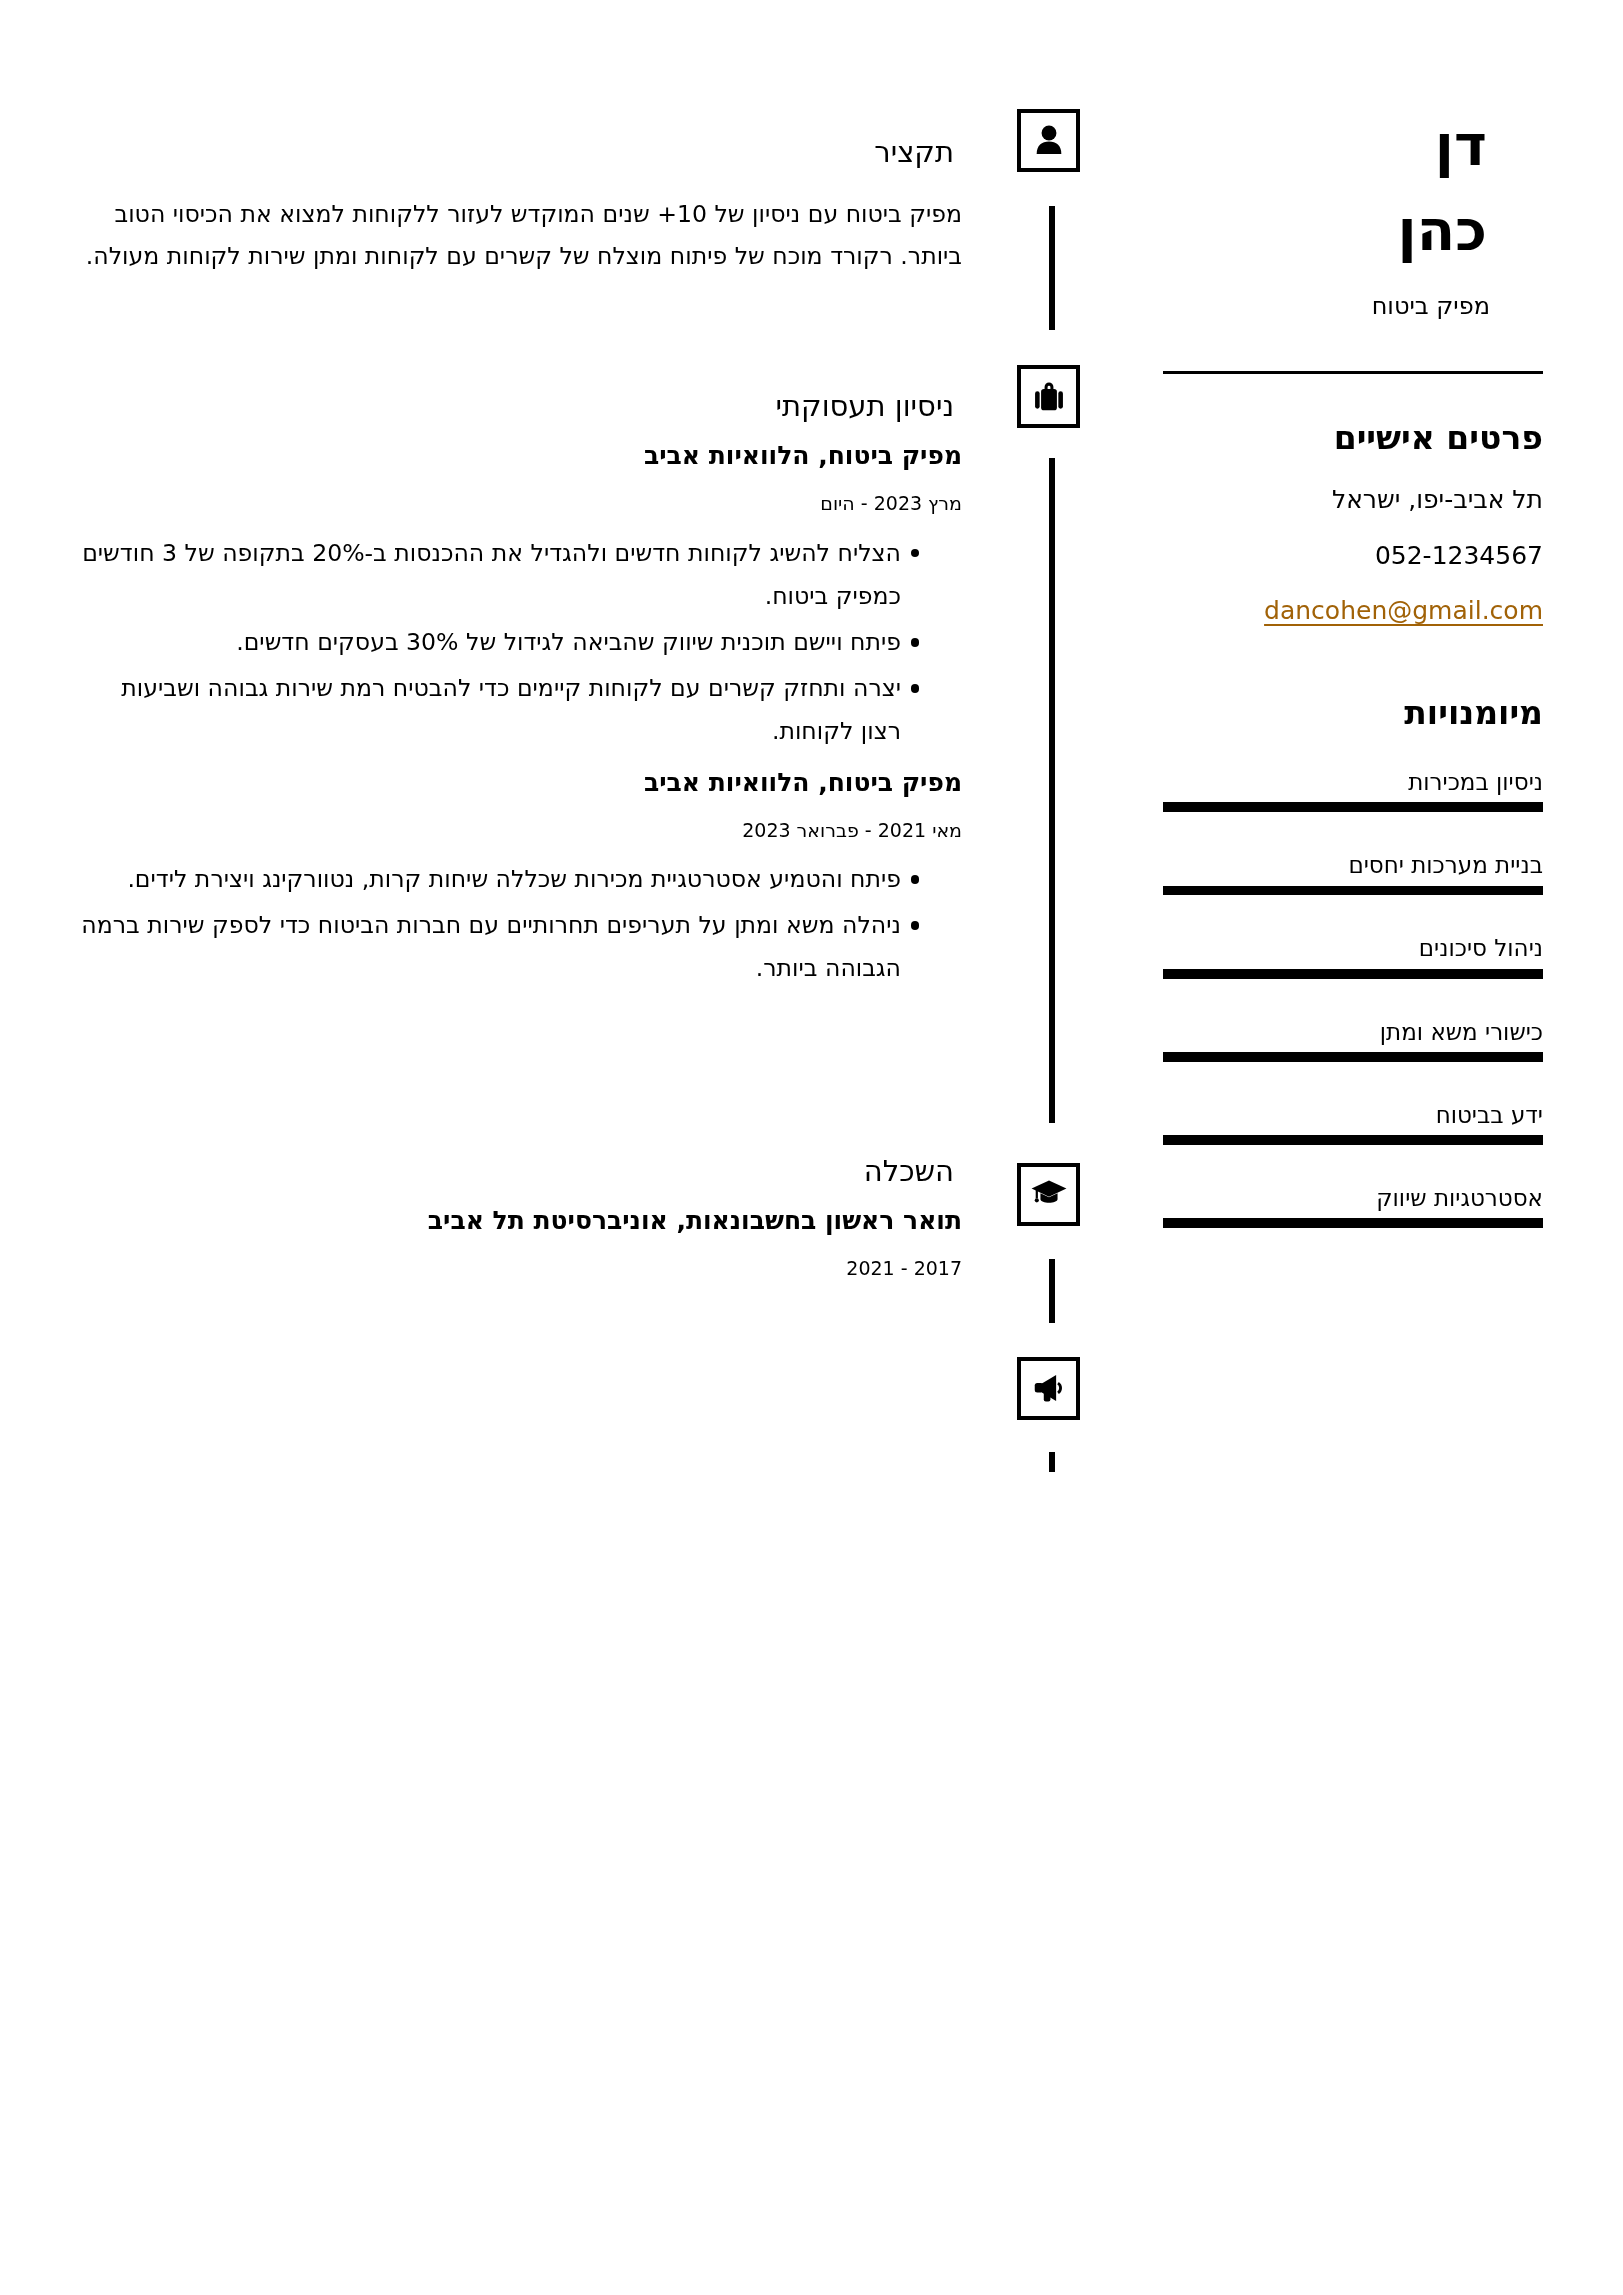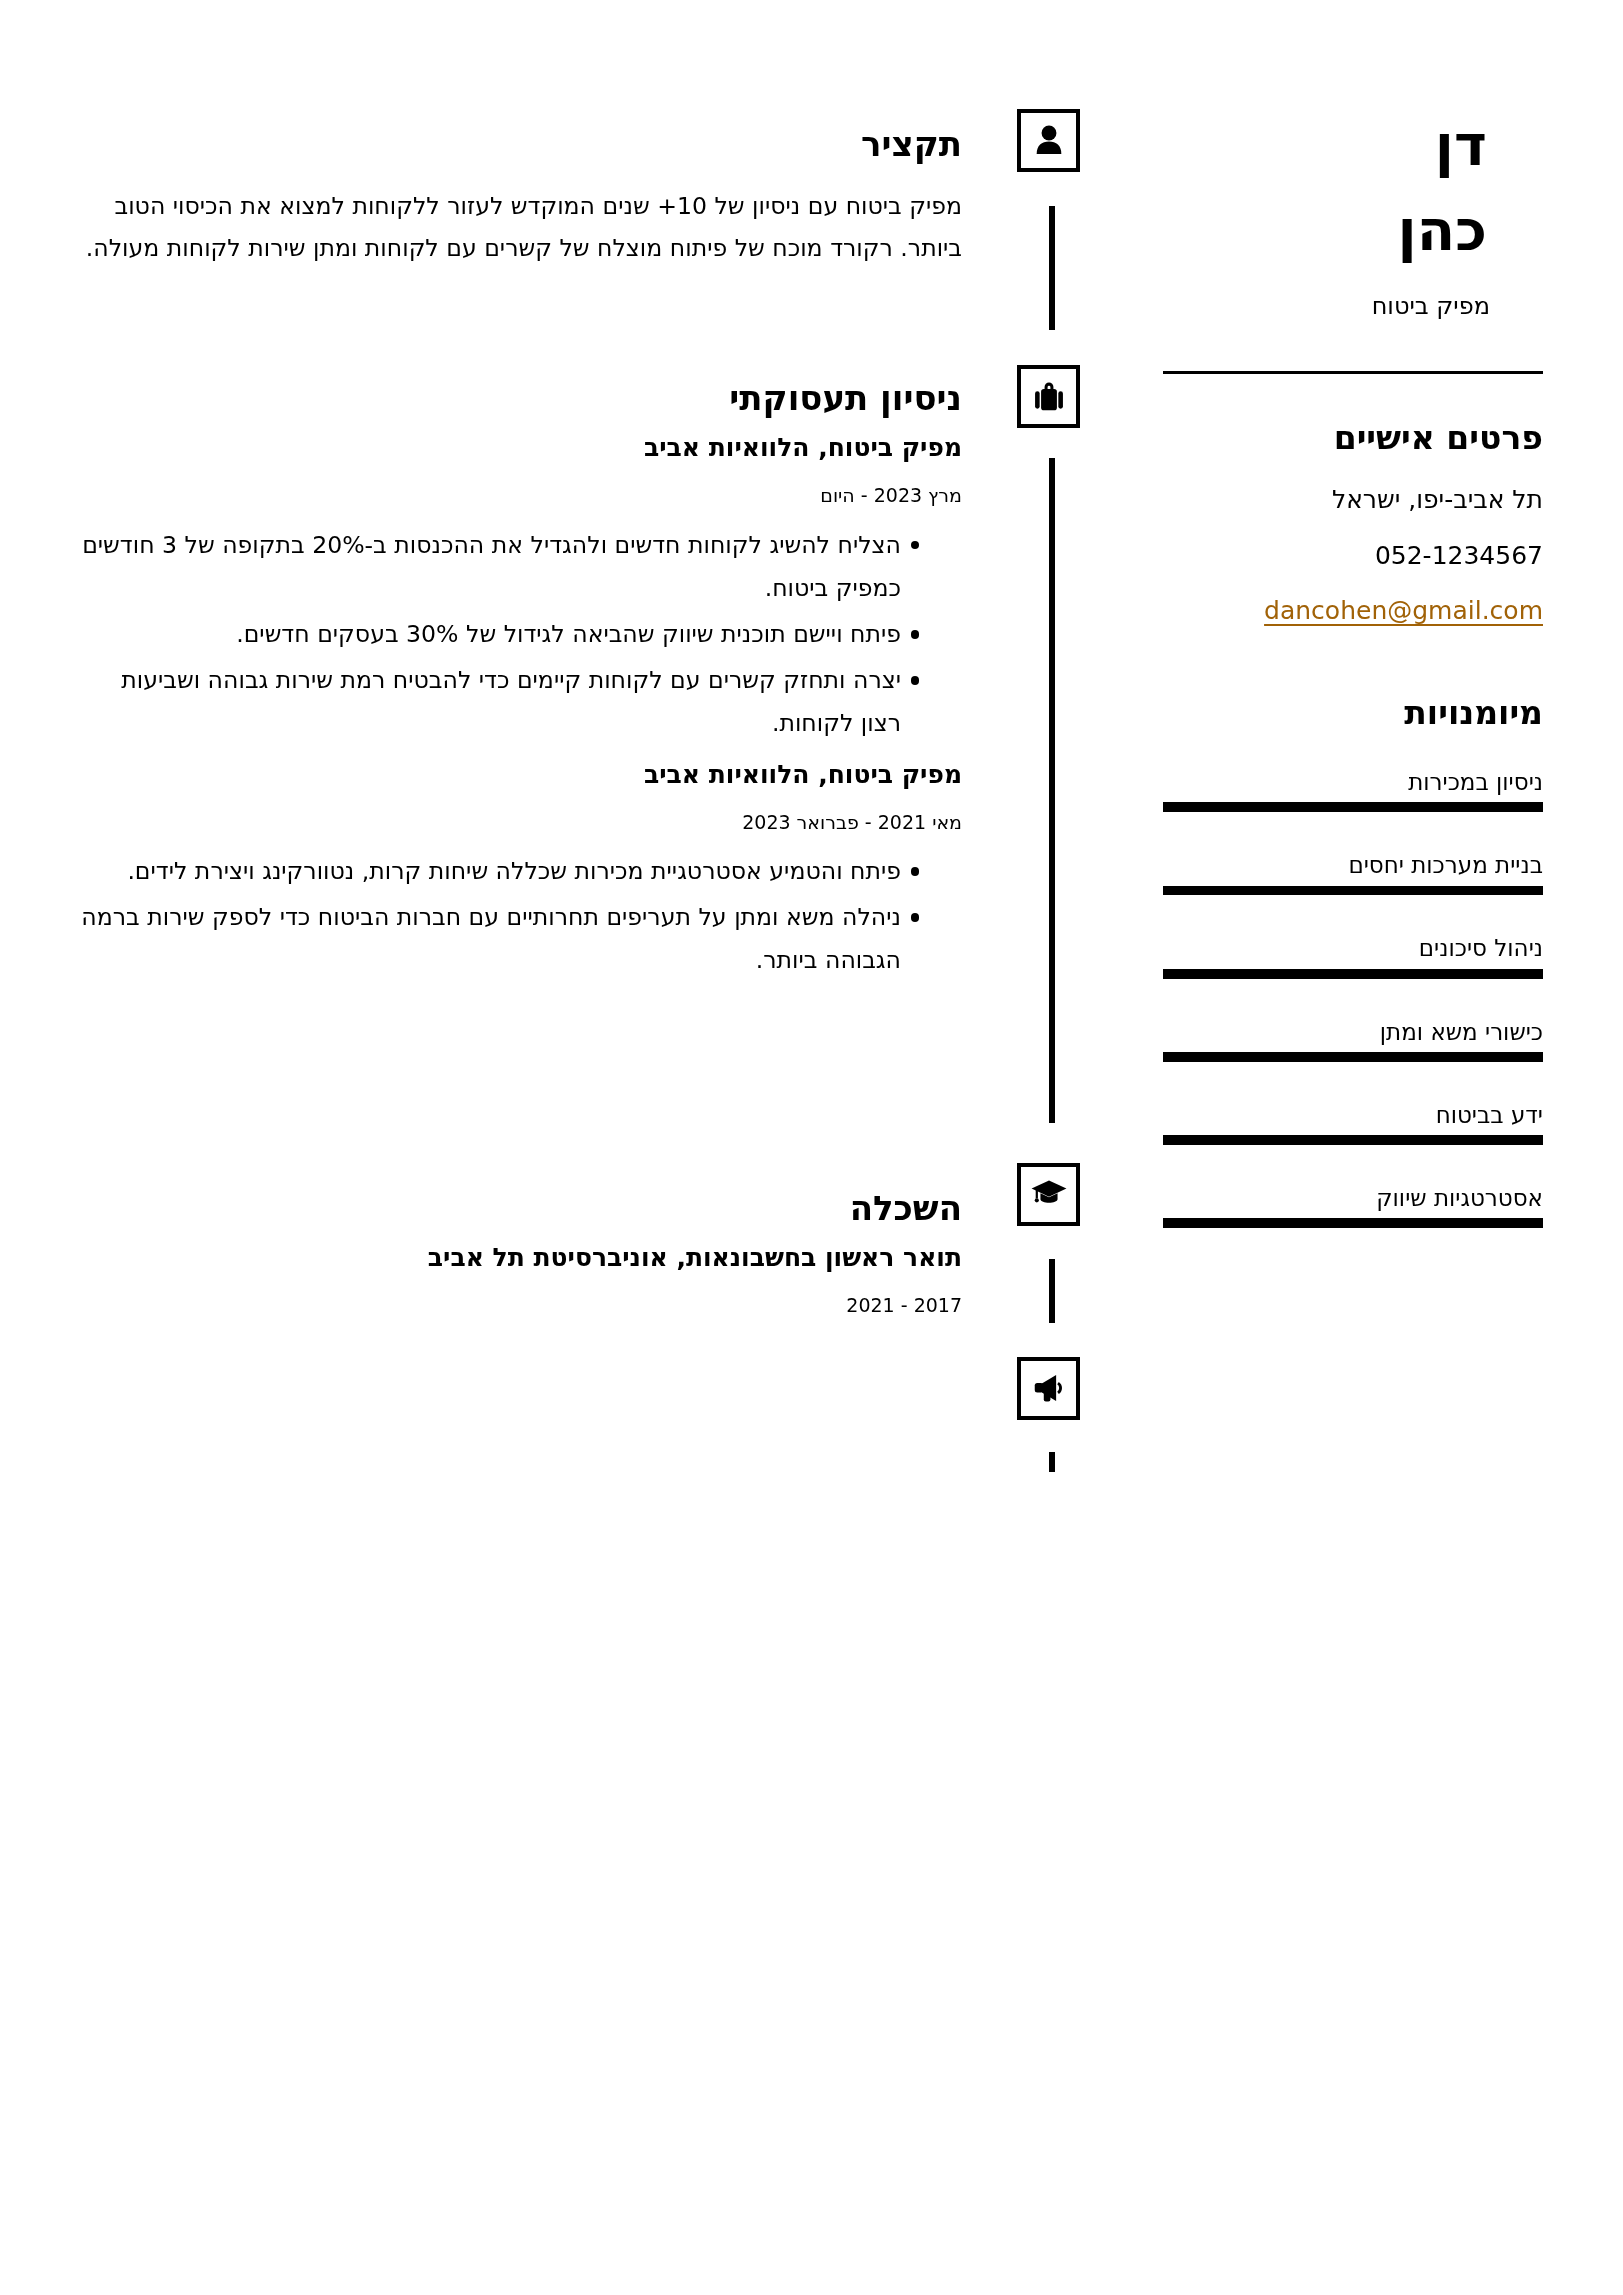--- a/index.html
+++ b/index.html
@@ -48,23 +48,23 @@
   .ib-references{top:1357px;}
   .tl{position:absolute;left:1049px;width:5.9px;background:#000;}
   .tl-1{top:206px;height:124px;}
   .tl-2{top:458px;height:665px;}
   .tl-3{top:1259px;height:64px;}
   .tl-4{top:1452px;height:19.6px;}
   
   .section{position:absolute;left:75px;width:887px;text-align:right;}
   .sec-summary{top:124px;}
   .sec-experience{top:378px;}
-  .sec-education{top:1188px;}
+  .sec-education{top:1143px;}
   .sec-references{top:1371px;}
-  h2.sec-heading{font-size:34px;line-height:41px;font-weight:bold;margin:0;}
+  h2.sec-heading{font-size:29px;line-height:41px;font-weight:normal;margin:8px;}
   .summary-text{font-size:23.6px;line-height:42px;margin:19.6px 0 0 0;}
   .entry-title{font-size:25px;line-height:30px;font-weight:bold;margin:14.4px 0 0 0;}
   .entry-date{font-size:19px;line-height:31px;color:#000000;margin:17px 0 0 0;max-width:229px;}
   ul.bullets{margin:12.4px 39px 0 0;padding:0;list-style:none;}
   ul.bullets li{
     position:relative;padding-right:22px;
     font-size:23.6px;line-height:43px;margin-bottom:3.3px;
   }
   ul.bullets li::before{
     content:"";position:absolute;right:3.9px;top:17px;

